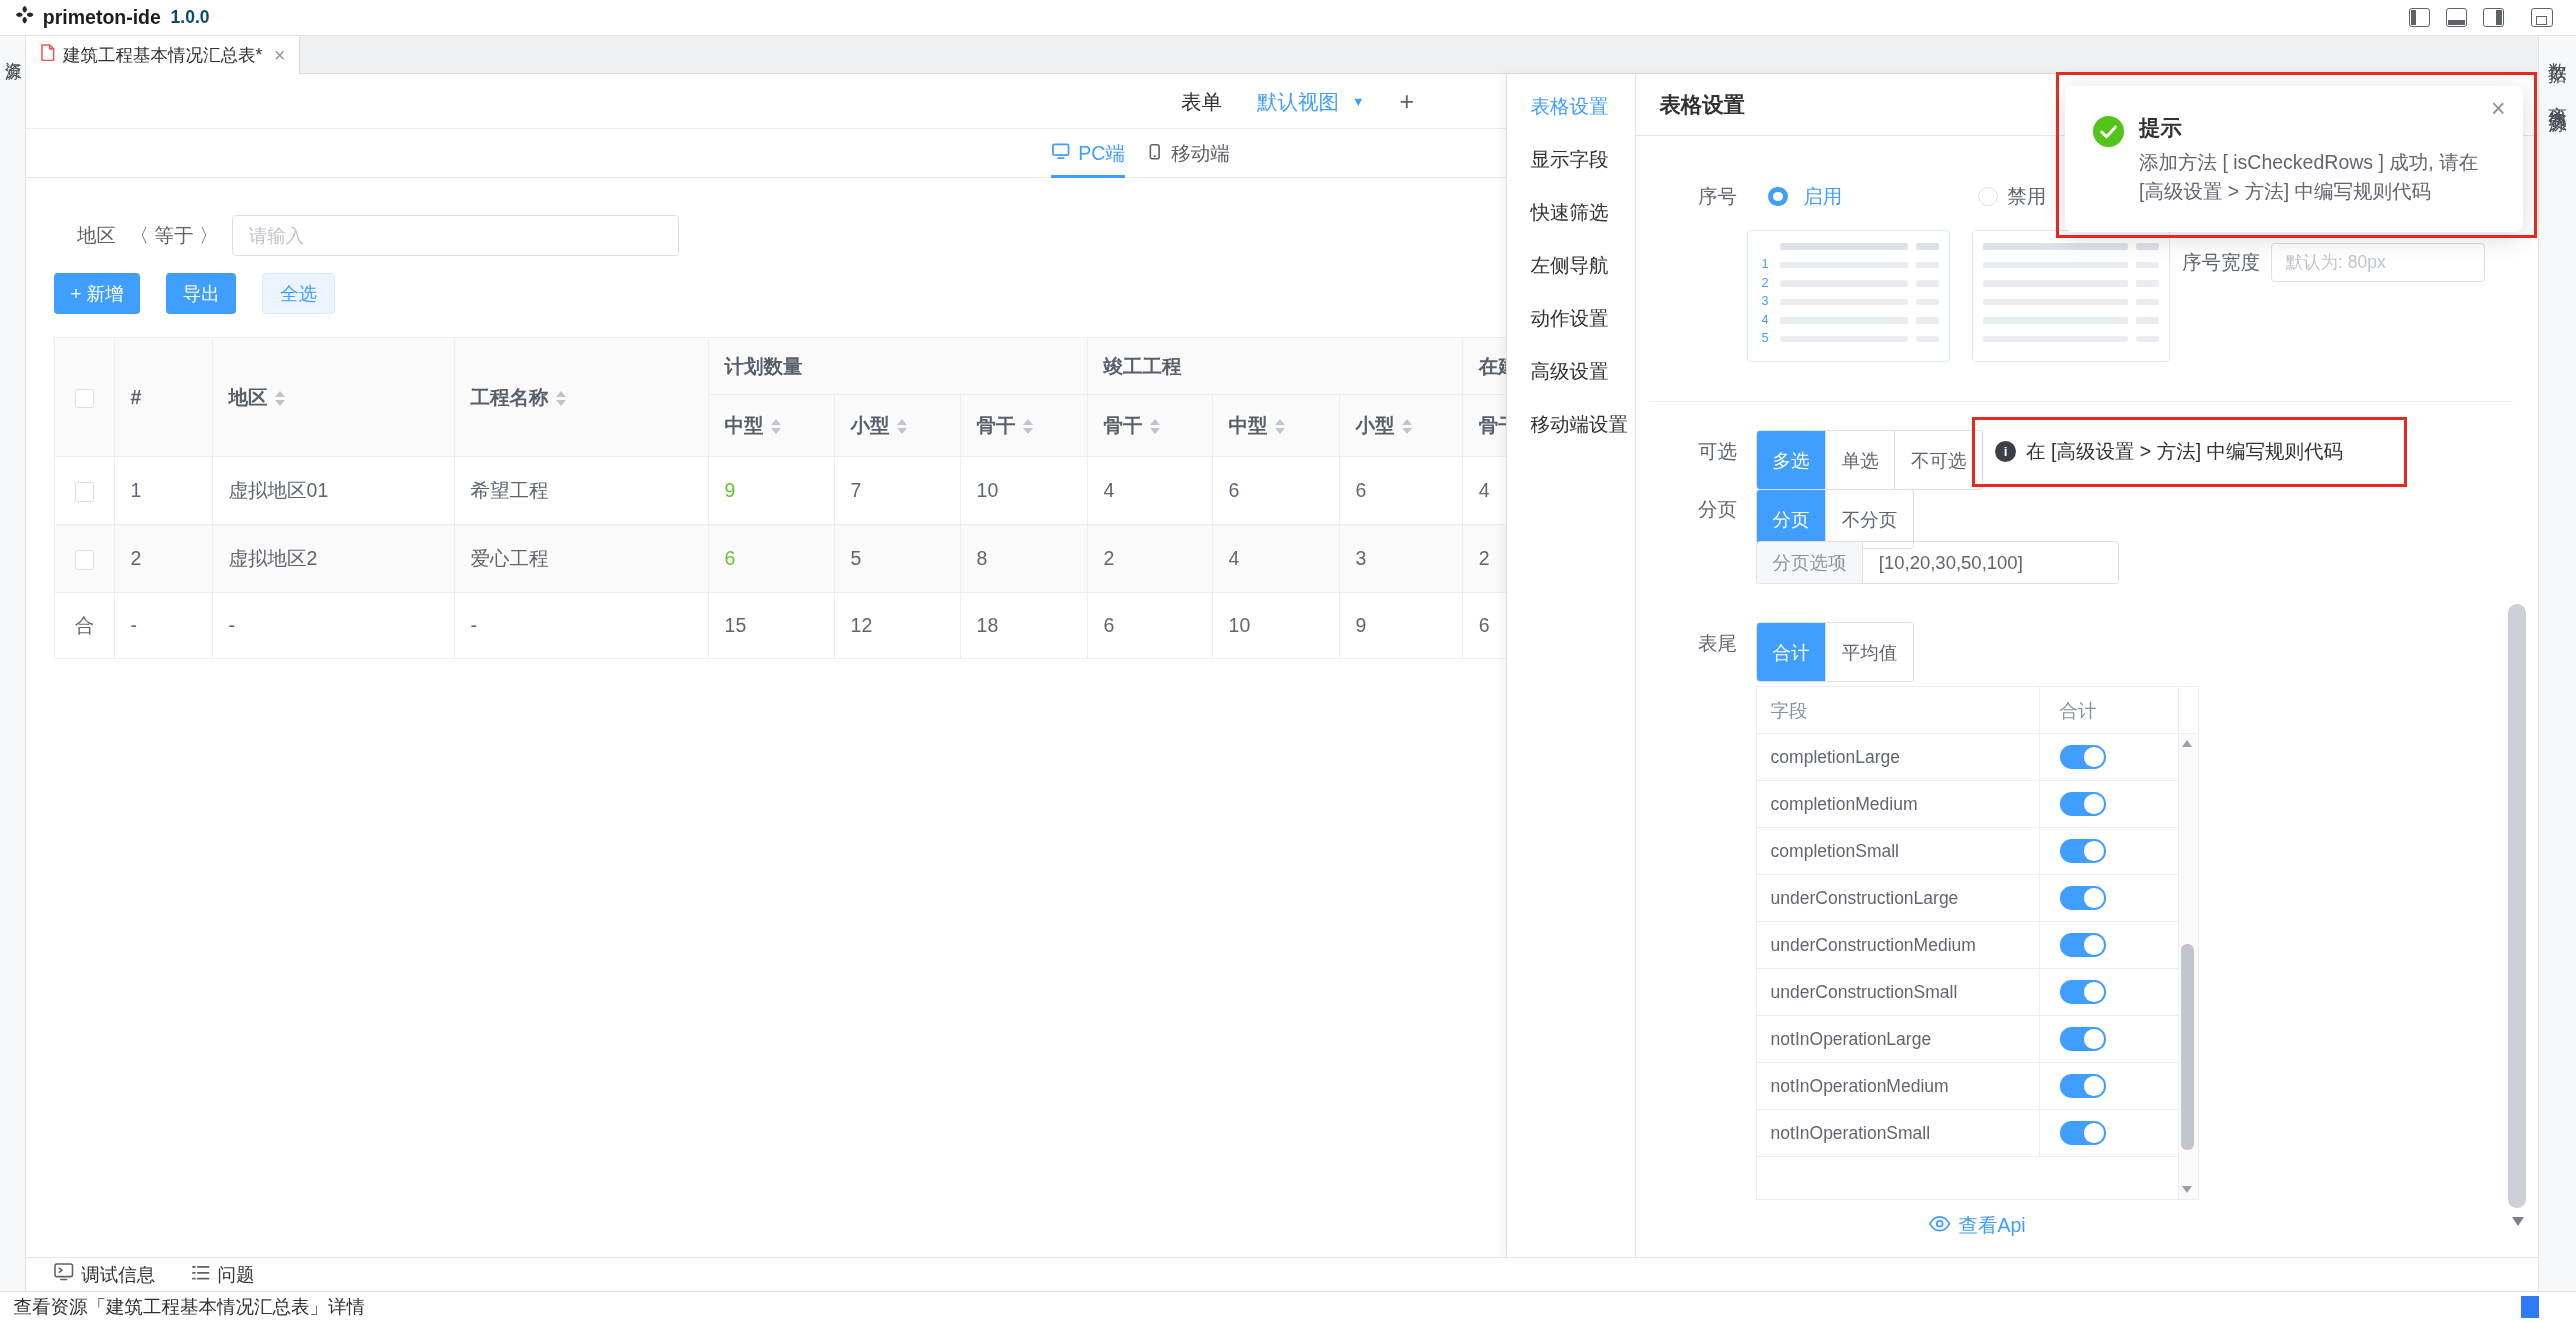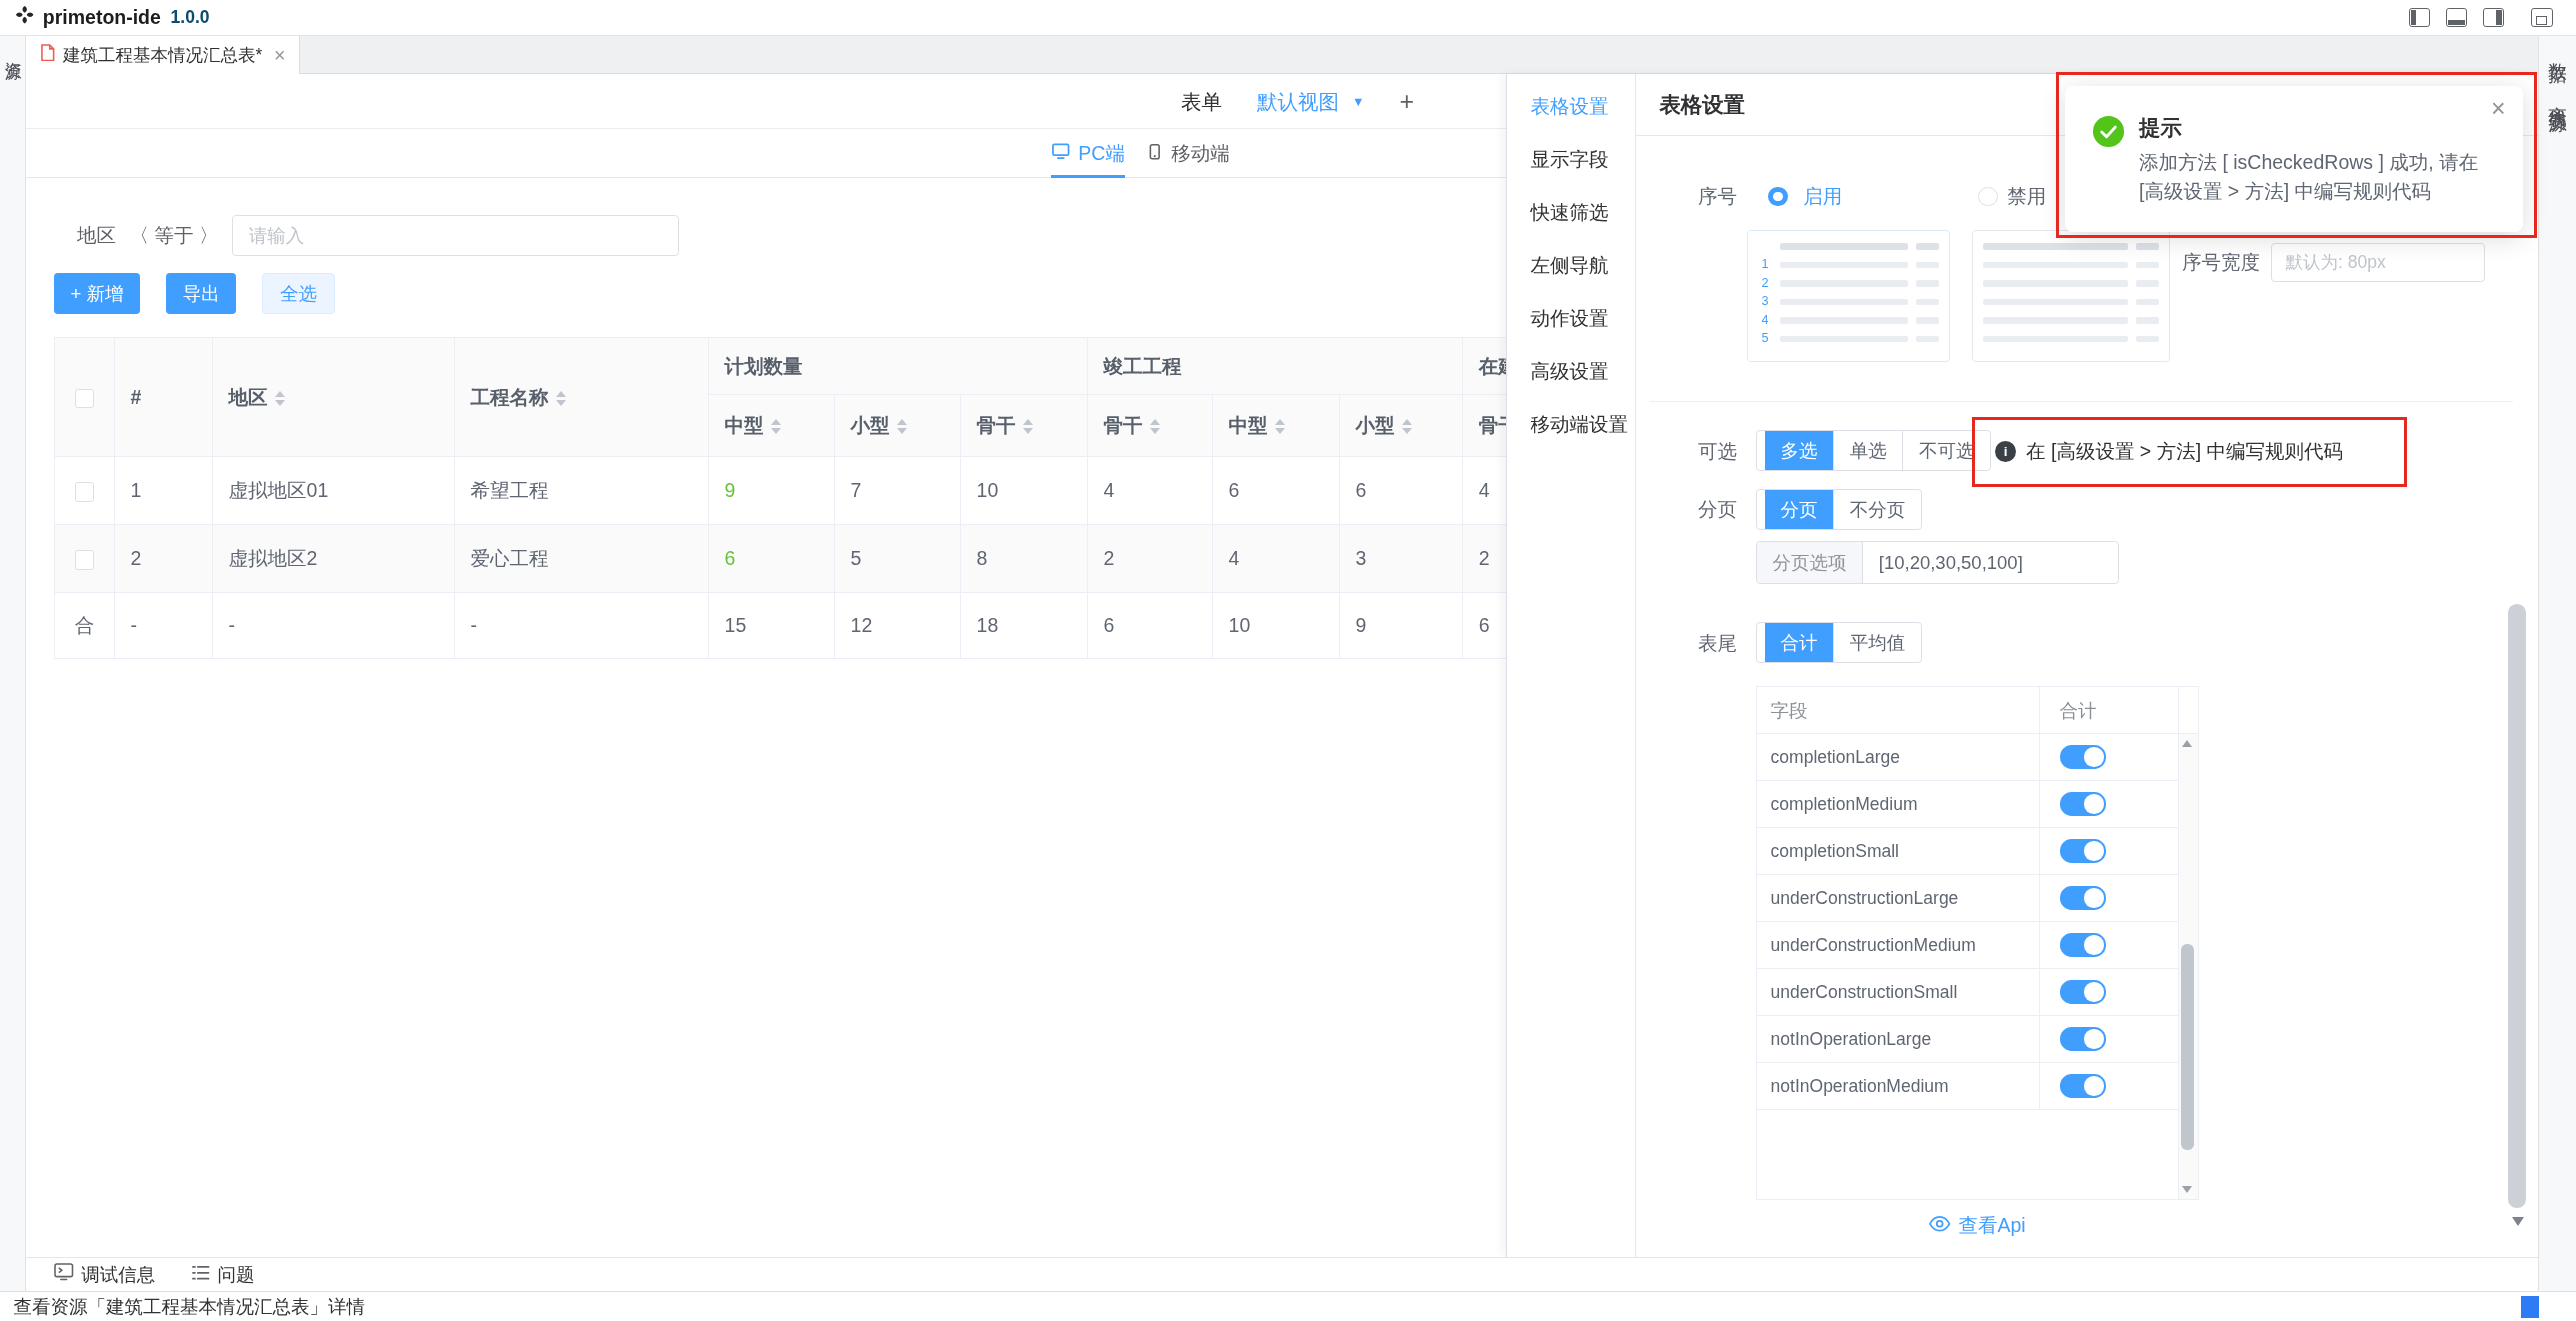--- a/index.html
+++ b/index.html
@@ -108,21 +108,21 @@
   .mrow .bar.sm { flex:0 0 23.4px; }
   .mrow.hd .bar { background:#dde2e9; }
 
   .seq-width-label { position:absolute; left:546px; top:113px; font-size:19.5px; color:#5f6672; line-height:27px; }
   .seq-width-input { position:absolute; left:635px; top:107px; width:214px; height:39px; border:1px solid #dcdfe6;
                      border-radius:3.9px; padding:0 13.6px; font-size:17.5px; font-family:inherit; outline:none; color:#303133; }
   .seq-width-input::placeholder { color:#c0c4cc; }
 
   .sp-divider { position:absolute; left:13.6px; right:25px; top:265px; border-top:1px solid #eceef2; }
 
-  .seg { position:absolute; left:120px; display:flex; height:41px; border:1px solid #dcdfe6; border-radius:3.9px; overflow:hidden; background:#fff;padding-left:8px; }
+  .seg { position:absolute; left:120px; display:flex; height:60px; border:1px solid #dcdfe6; border-radius:3.9px; overflow:hidden; background:#fff; }
   .seg span { display:flex; align-items:center; justify-content:center; padding:0 15.6px; font-size:18.5px;
               color:#5f6672; border-left:1px solid #dcdfe6; cursor:pointer; white-space:nowrap; }
   .seg span:first-child { border-left:none; }
   .seg span.on { background:#409eff; color:#fff; }
   .seg-sel { top:294px; } .seg-page { top:353px; } .seg-foot { top:486px; }
 
   .hint { position:absolute; left:359px; top:298px; height:35px; display:flex; align-items:center; gap:9.7px; font-size:19.5px; color:#303133; }
   .info-i { width:21.4px; height:21.4px; border-radius:50%; background:#3b4047; color:#fff; font-size:13.6px; font-weight:700;
             display:inline-flex; align-items:center; justify-content:center; flex:0 0 21.4px; }
 
@@ -552,20 +552,28 @@
           </div>
         </div>
       <div class="ff-row">
           <div class="ff-c1">notInOperationMedium</div>
           <div class="ff-c2">
             <span class="toggle">
               <span class="knob"></span>
             </span>
           </div>
         </div>
+      <div class="ff-row">
+          <div class="ff-c1">notInOperationSmall</div>
+          <div class="ff-c2">
+            <span class="toggle">
+              <span class="knob"></span>
+            </span>
+          </div>
+        </div>
       <div class="ff-scroll">
         <span class="sb-arrow sb-up"></span>
         <span class="thumb"></span>
         <span class="sb-arrow sb-dn"></span>
       </div>
     </div>
 
     <div class="api-link">
       <span>
         <svg width="21.4" height="15.6" viewBox="0 0 22 16">

